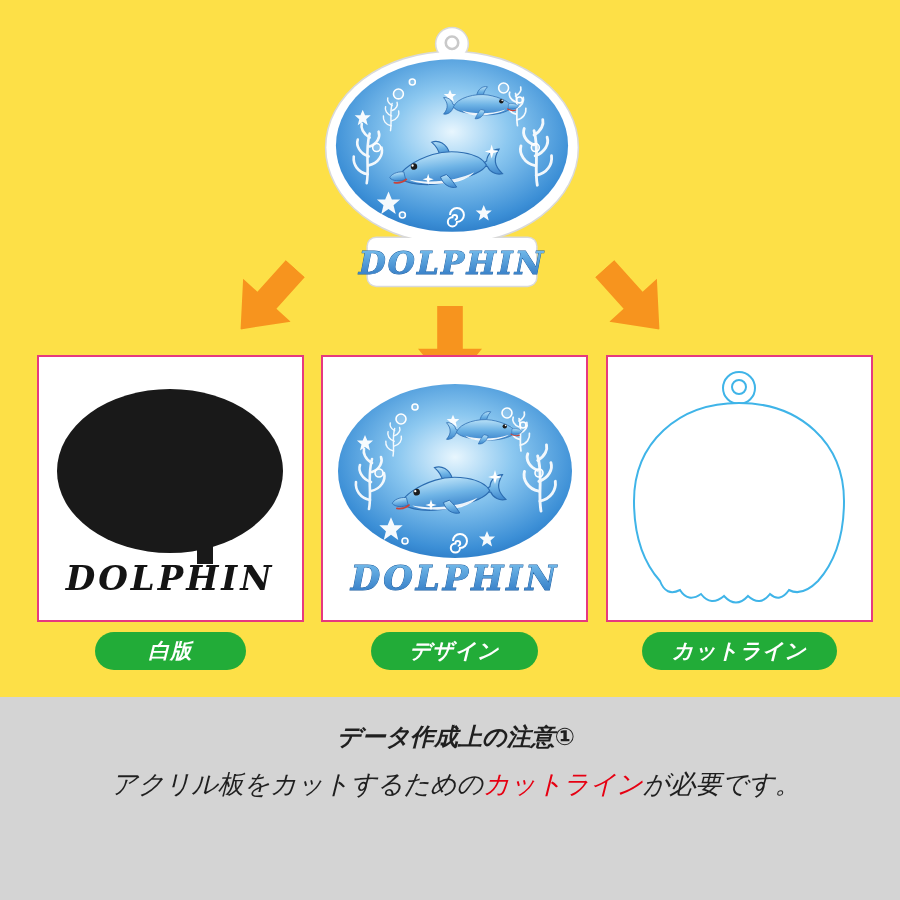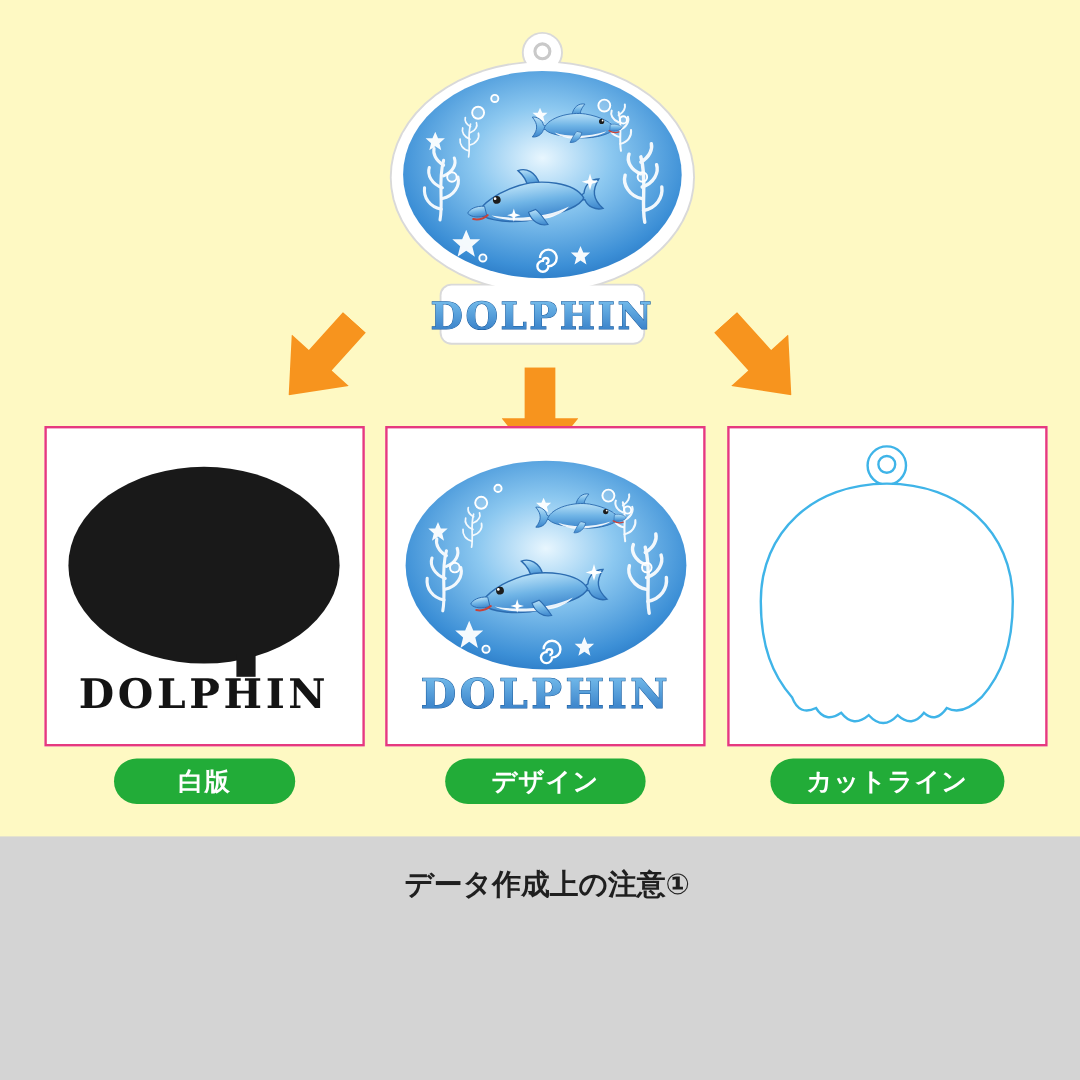--- a/index.html
+++ b/index.html
@@ -1,18 +1,18 @@
 <!DOCTYPE html>
 <html><head>
 <meta charset="utf-8">
 <style>
   * { margin:0; padding:0; box-sizing:border-box; }
   html,body { width:900px; height:900px; background:#fff; }
   body { font-family:"DejaVu Sans","Liberation Sans",sans-serif; }
-  .stage { position:relative; width:900px; height:900px; background:#fef9c3; overflow:hidden; }
+  .stage { position:relative; width:900px; height:900px; background:#fde047; overflow:hidden;font-style:italic; }
 
   .keychain { position:absolute; left:322px; top:22px; width:260px; height:272px; }
 
   .arrow { position:absolute; width:64px; height:82px; background:#f7941e;
            clip-path:polygon(30% 0,70% 0,70% 52%,100% 52%,50% 100%,0 52%,30% 52%); }
   .arrow.left   { left:236px; top:258px; transform:rotate(42deg); }
   .arrow.center { left:418px; top:306px; }
   .arrow.right  { left:600px; top:258px; transform:rotate(-42deg); }
 
   .panel { position:absolute; top:355px; width:267px; height:267px; border:2px solid #e6397f; background:#fff; }
@@ -161,16 +161,17 @@
   <div class="pill" id="pill-design">
     <span>デザイン</span>
   </div>
   <div class="pill" id="pill-cut">
     <span>カットライン</span>
   </div>
 
   <div class="note">
     <div class="note-title">データ作成上の注意①</div>
     <div class="note-body">
+      <p><span>アクリル板をカットするための</span><span class="red">カットライン</span><span>が必要です。</span></p>
     </div>
   </div>
 
 </div>
 
 </body></html>

